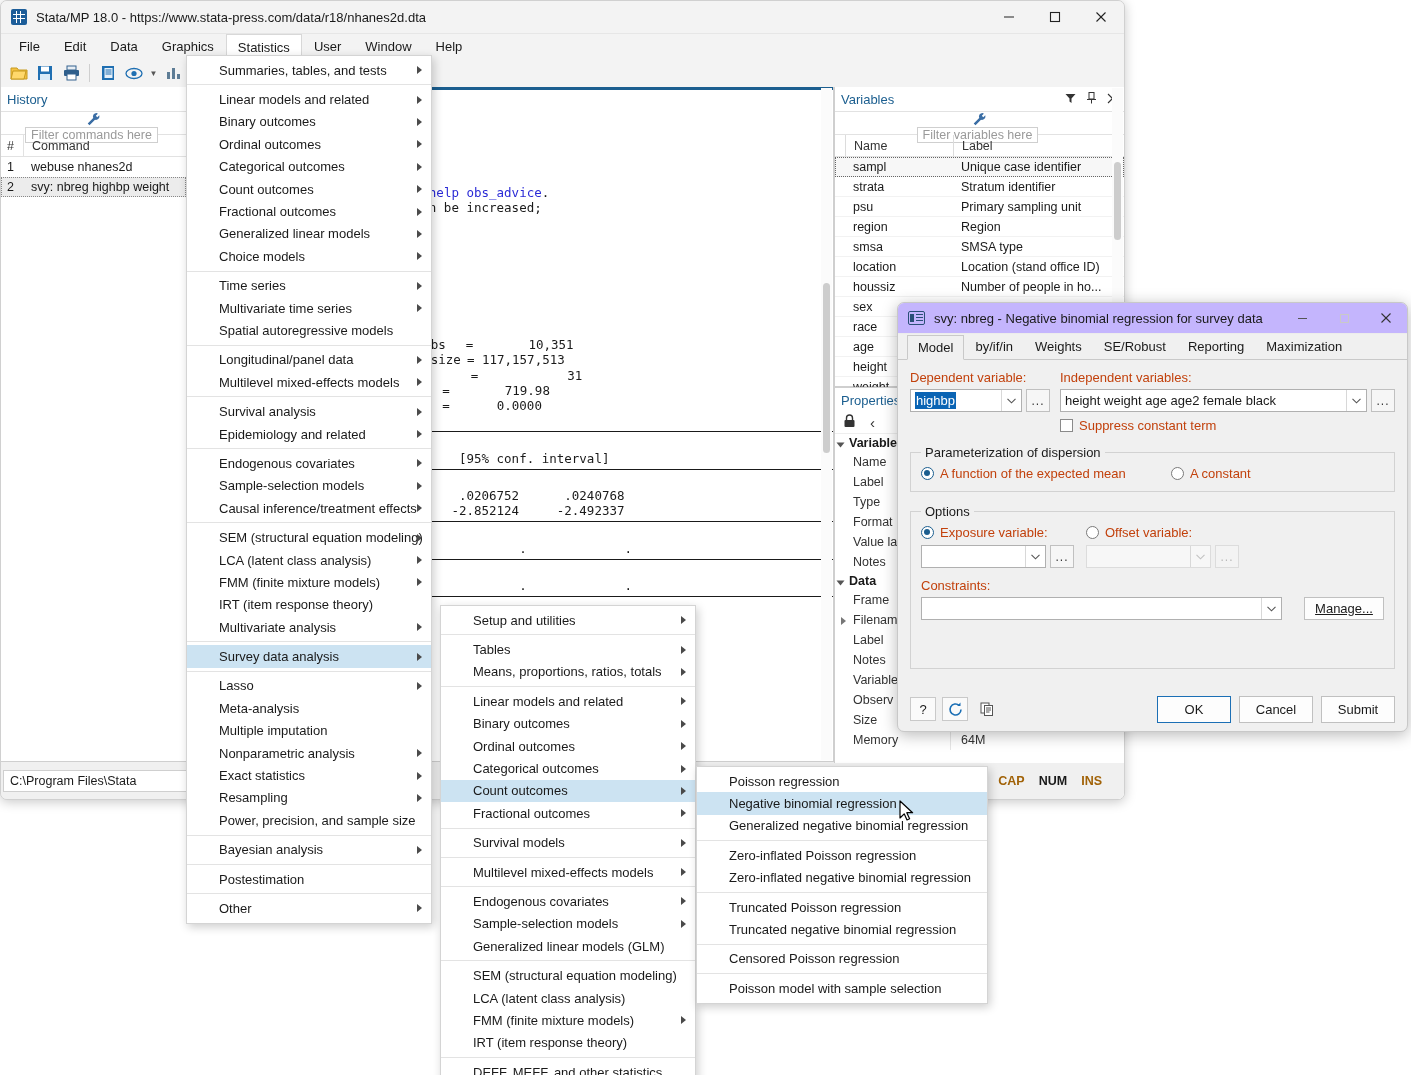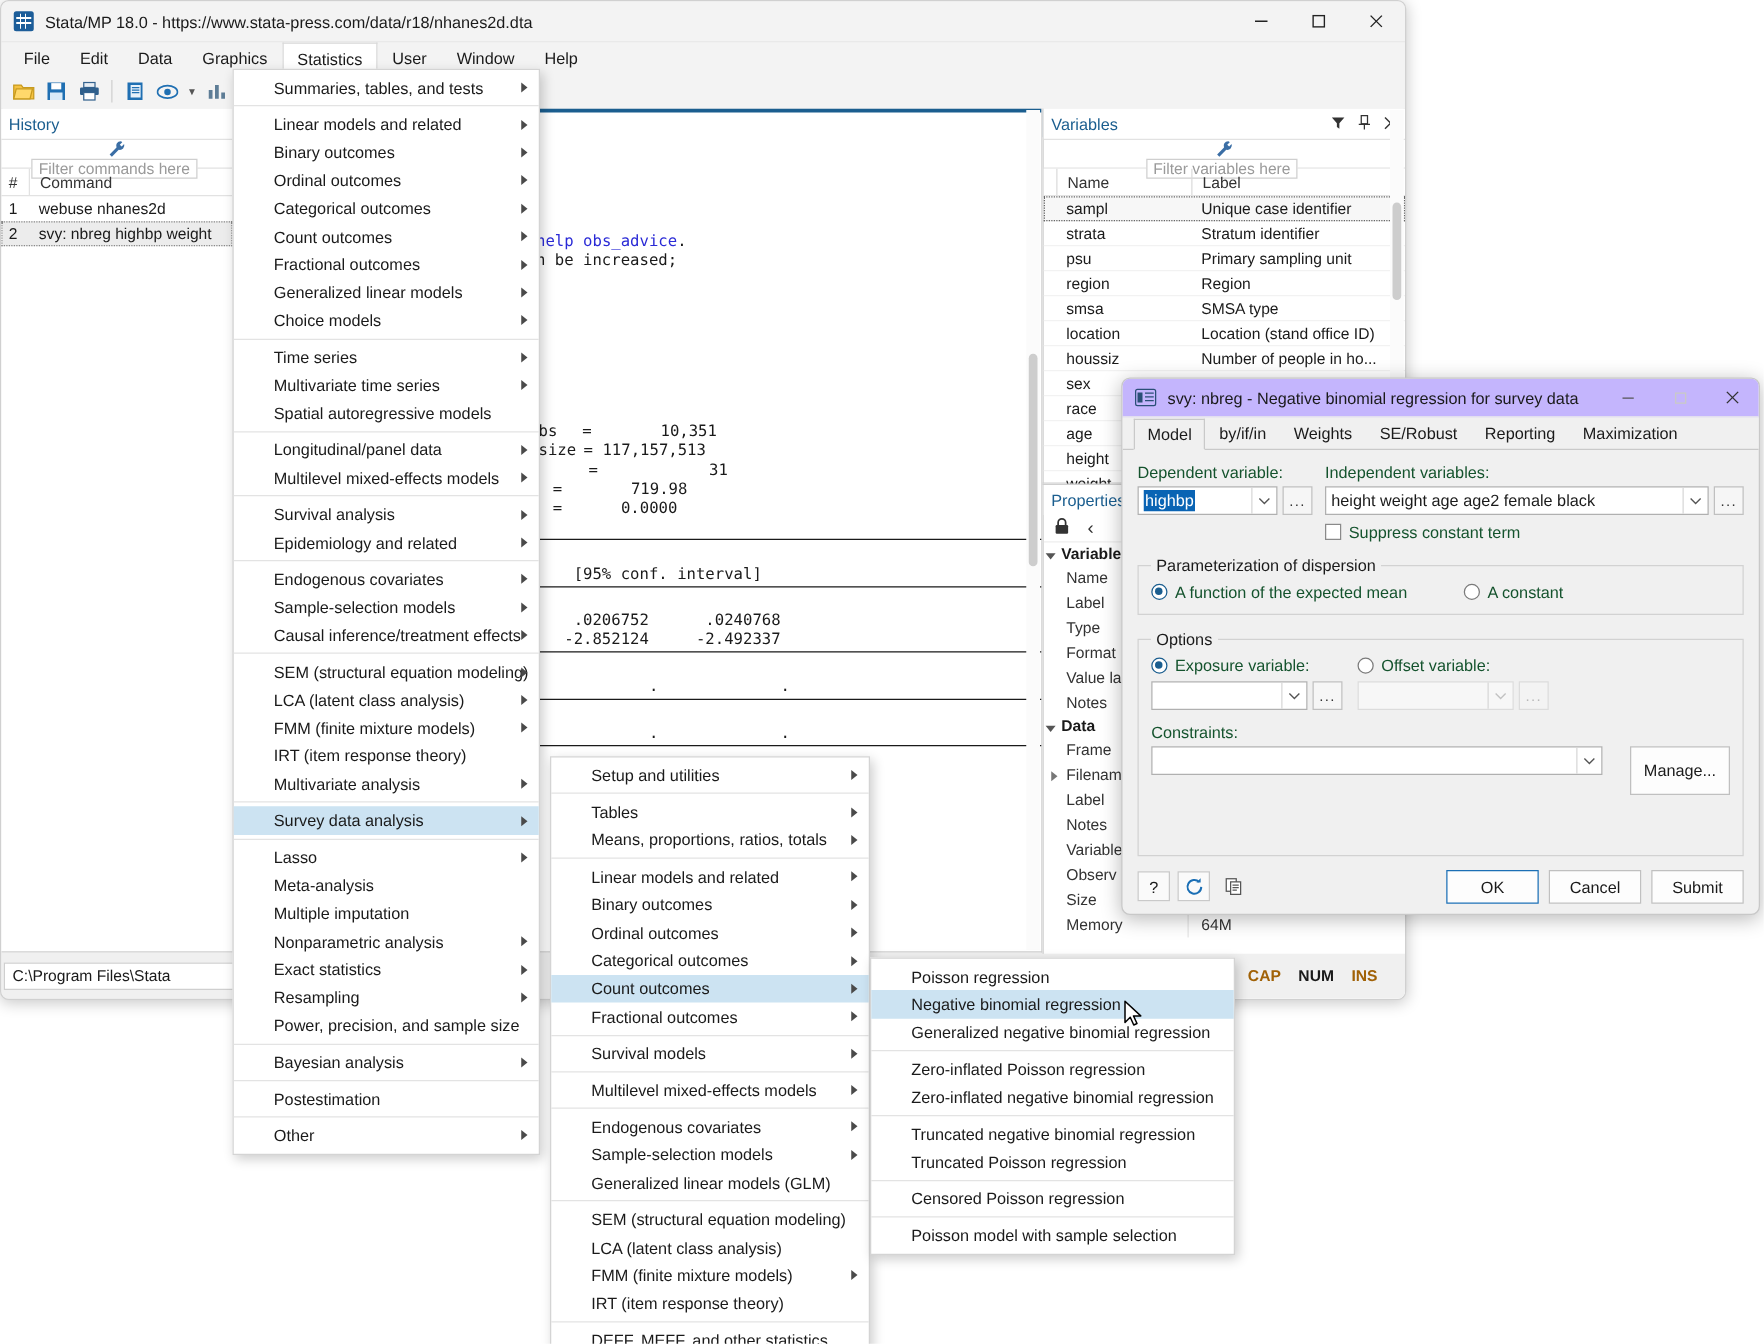--- a/index.html
+++ b/index.html
@@ -197,21 +197,21 @@
     box-shadow: 0 3px 0 #2a4f77, 0 6px 0 #2a4f77;}
   .dlg-title-text { font-size:13px; color:#1a1a1a; }
   .dlg-winbtns { margin-left:auto; display:flex; }
   .dlg-winbtn { width:42px; height:31px; display:flex; align-items:center; justify-content:center; }
 
   .dlg-tabs { height: 26px; display:flex; align-items:flex-end; padding-left: 9px; background:#f0f0f0; border-bottom:1px solid #c9c9c9;}
   .dtab { padding: 0 10px; height: 25px; display:flex; align-items:center; font-size:13px; color:#1a1a1a; border:1px solid transparent; }
   .dtab.active { background:#f0f0f0; border:1px solid #c9c9c9; border-bottom:1px solid #f0f0f0; margin-bottom:-1px; }
 
   .dlg-body { padding: 10px 12px 0 12px; position:relative; height: calc(100% - 31px - 26px); }
-  .lbl { font-size:13px; color:#14532d; }
+  .lbl { font-size:13px; color:#c2410c; }
   .combo {
     height:23px; background:#fff; border:1px solid #b0b0b0; display:flex; align-items:center;
     font-size:13px; padding-left:4px; position:relative;
   }
   .combo .cb-arrow {
     position:absolute; right:0; top:0; bottom:0; width:20px; border-left:1px solid #d8d8d8;
     display:flex; align-items:center; justify-content:center;
   }
   .combo .cb-val { color:#1a1a1a; }
   .combo .cb-val.selected { background:#0a64b4; color:#fff; padding: 1px 1px; }
@@ -850,24 +850,24 @@
       </div>
     <div class="msep"></div>
     <div class="mi">
         <span>Zero-inflated Poisson regression</span>
       </div>
     <div class="mi">
         <span>Zero-inflated negative binomial regression</span>
       </div>
     <div class="msep"></div>
     <div class="mi">
+        <span>Truncated Poisson regression</span>
+      </div>
+    <div class="mi">
         <span>Truncated negative binomial regression</span>
-      </div>
-    <div class="mi">
-        <span>Truncated Poisson regression</span>
       </div>
     <div class="msep"></div>
     <div class="mi">
         <span>Censored Poisson regression</span>
       </div>
     <div class="msep"></div>
     <div class="mi">
         <span>Poisson model with sample selection</span>
       </div>
   </div>
@@ -999,21 +999,21 @@
           <div class="lbl">Constraints:</div>
           <div style="display:flex; gap:6px; margin-top:4px;">
             <div class="combo" style="flex:1;">
               <span class="cb-val"></span>
               <span class="cb-arrow">
                 <svg width="9" height="6" viewBox="0 0 9 6">
                     <path d="M0.5 0.8L4.5 4.8L8.5 0.8" fill="none" stroke="#555" stroke-width="1.1"></path>
                   </svg>
               </span>
             </div>
-            <div class="btn" style="margin-left:16px;height:39px;min-width:80px;">Manage...</div>
+            <div class="btn" style="margin-left:16px;height:23px;min-width:80px;text-decoration:underline;">Manage...</div>
           </div>
         </div>
       </fieldset>
 
       <div class="dlg-footer">
         <div class="foot-ico">
             <span style="font-size:13px;color:#1a1a1a;">?</span>
           </div>
         <div class="foot-ico">
           <svg width="15" height="15" viewBox="0 0 15 15">

